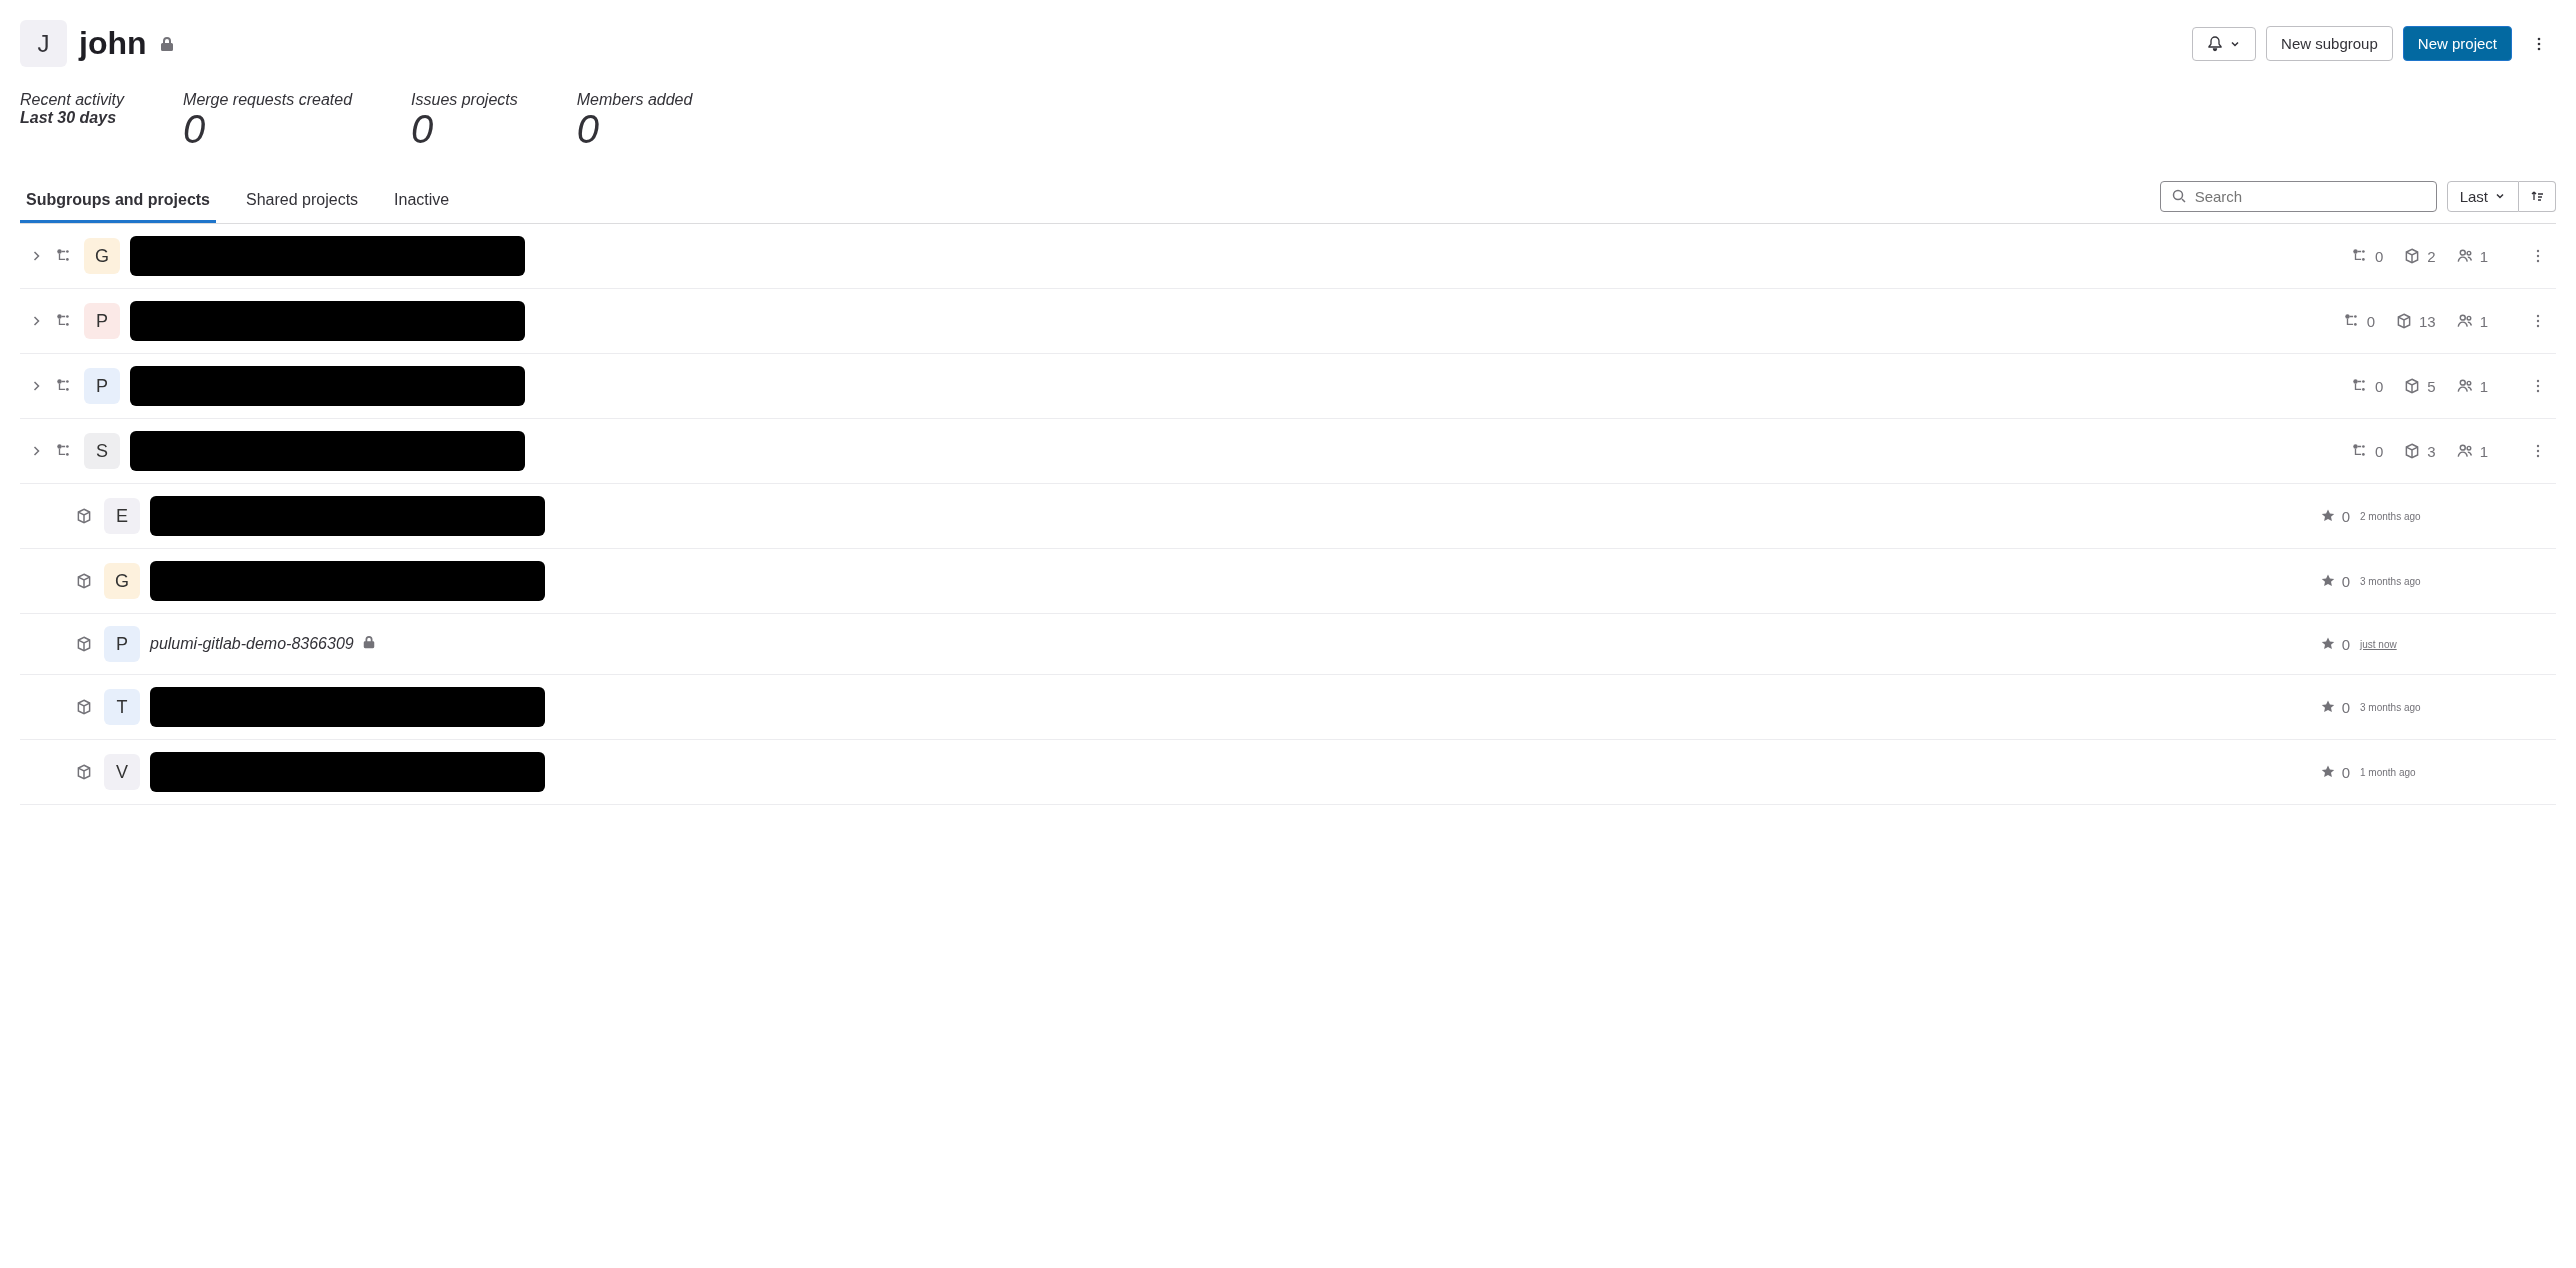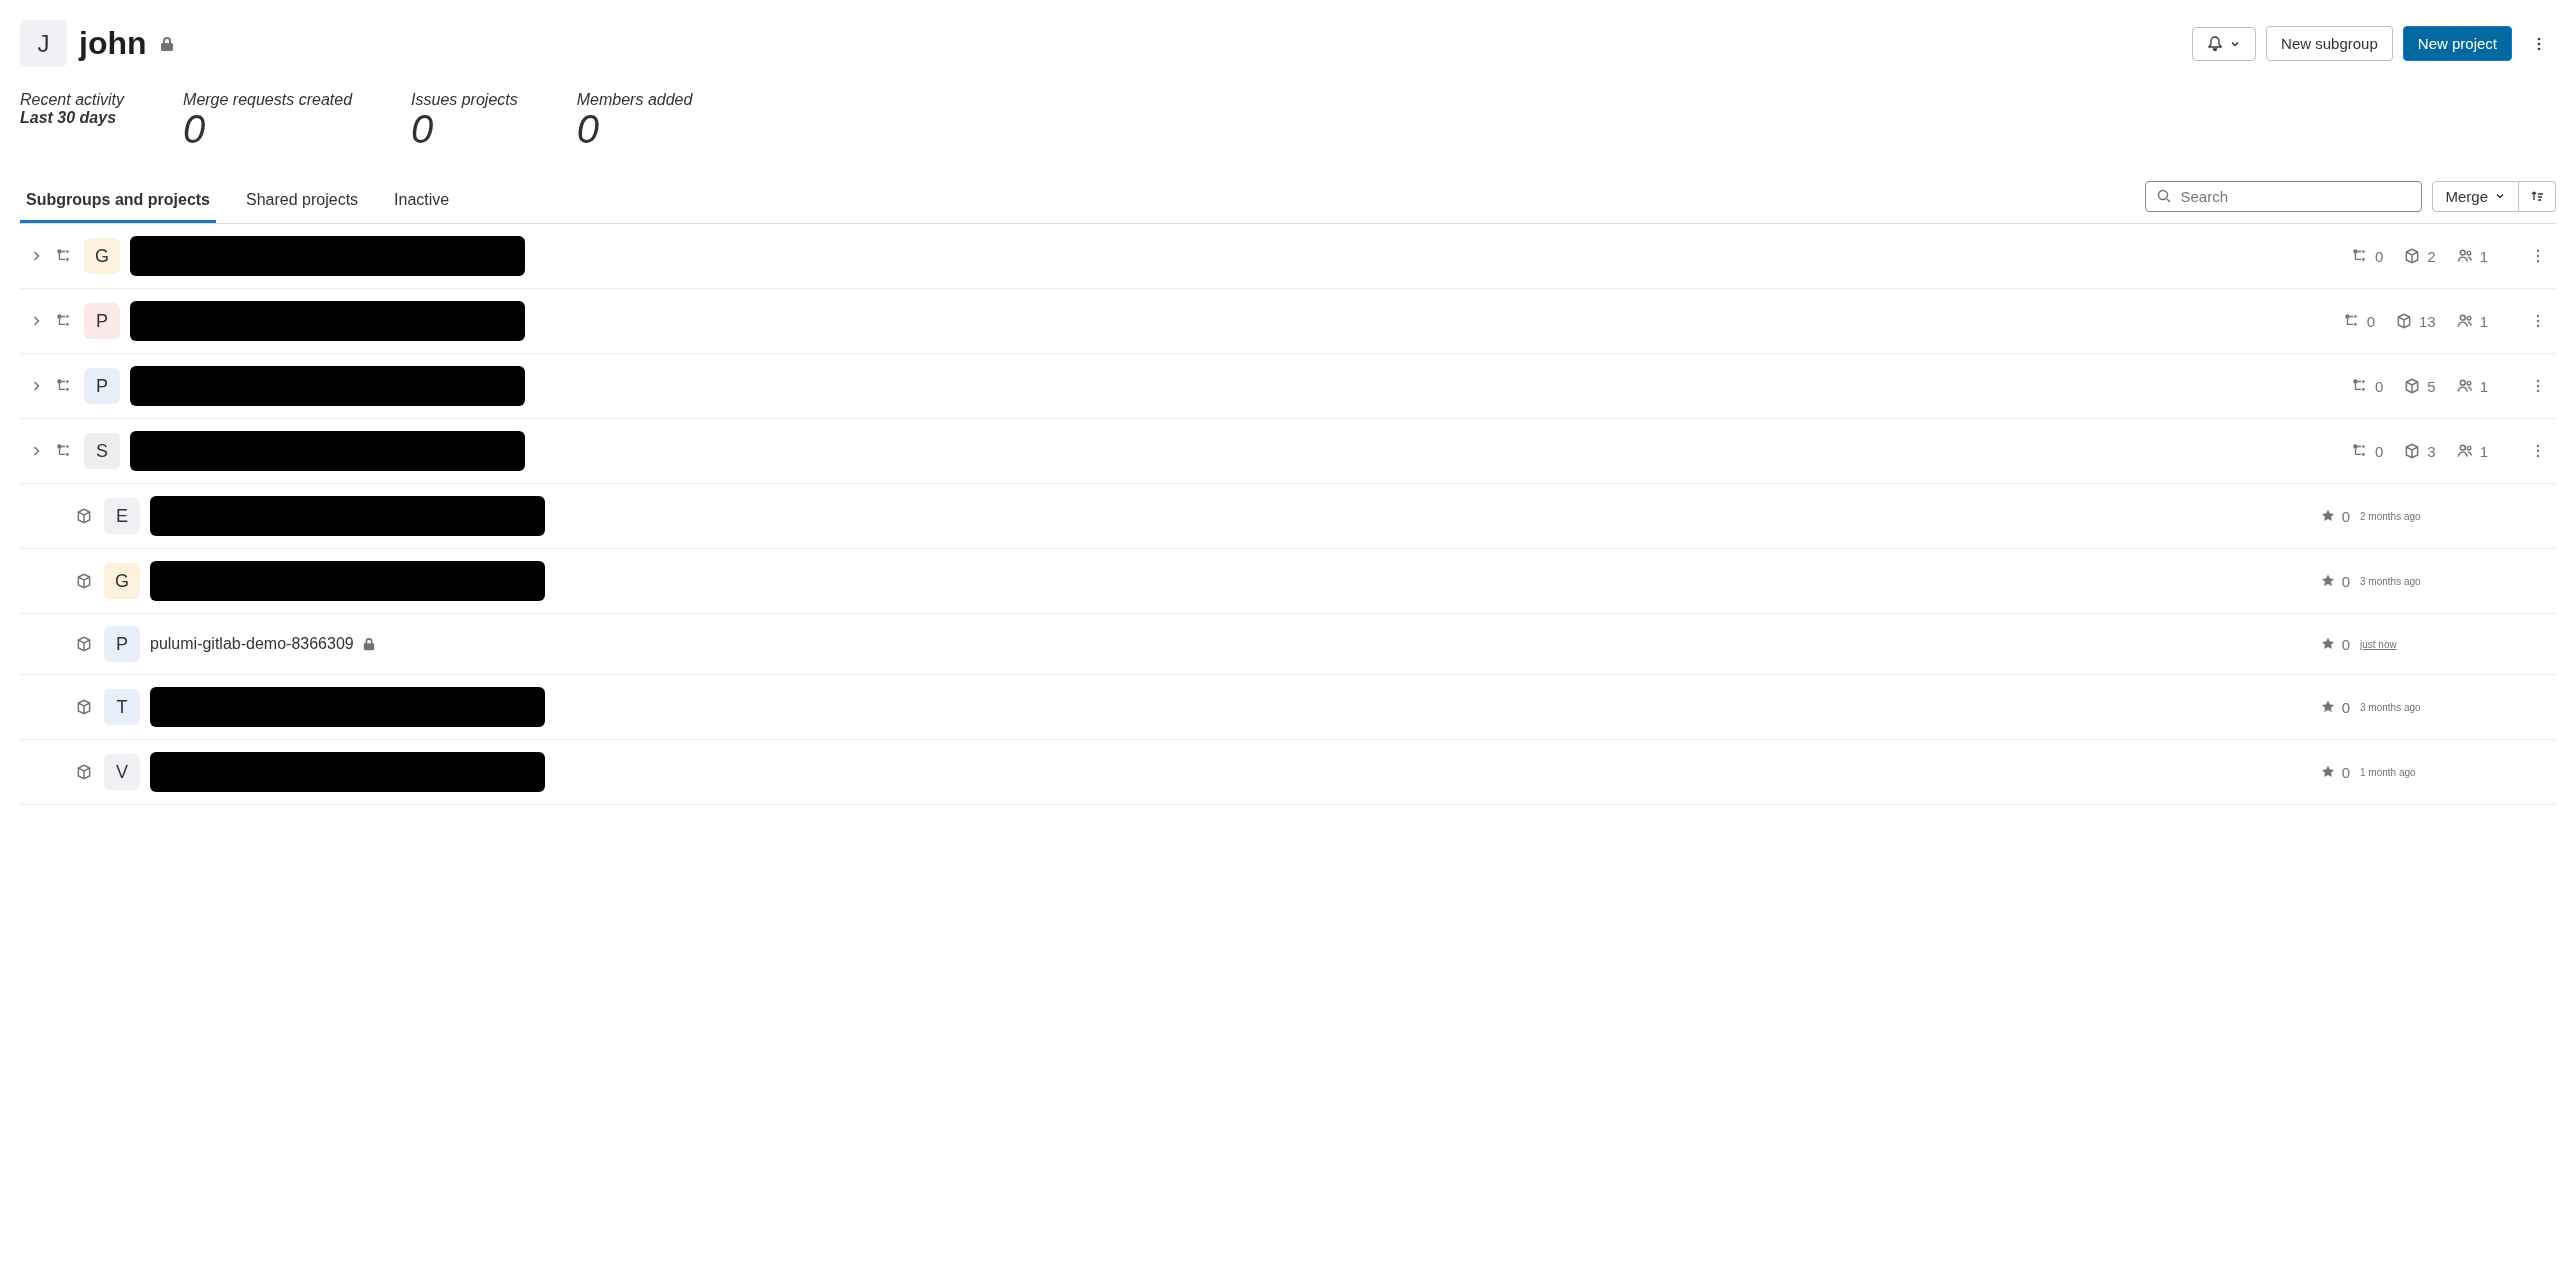--- a/index.html
+++ b/index.html
@@ -164,21 +164,21 @@
   }
   .row .item-avatar {
     width: 36px; height: 36px;
     border-radius: 6px;
     display:flex;align-items:center;justify-content:center;
     font-size: 18px;
     font-weight:400;
   }
   .row .name-area {
     flex: 0 0 auto;
-    display:flex;align-items:center;gap:8px;
+    display:flex;gap:8px;font-style:italic;
   }
   .row .name {
     font-size: 16px;
     color: #333238;
   }
   .row .redacted {
     height: 40px;
     background: #000;
     border-radius: 6px;
   }
@@ -264,21 +264,21 @@
       <span>
         <svg width="16" height="16" viewBox="0 0 16 16">
             <circle cx="7" cy="7" r="4.5" stroke="#737278" stroke-width="1.5" fill="none"></circle>
             <path d="M11 11l3 3" stroke="#737278" stroke-width="1.5"></path>
           </svg>
       </span>
       <input type="text" placeholder="Search" style="">
     </div>
     <div class="sort-wrap">
       <div class="sort-btn">
-        <span>Merge</span>
+        <span>Last</span>
         <span>
           <svg width="12" height="12" viewBox="0 0 12 12">
               <path d="M3 4.5l3 3 3-3" stroke="currentColor" stroke-width="1.5" fill="none"></path>
             </svg>
         </span>
       </div>
       <div class="sort-dir-btn">
         <span>
           <svg width="16" height="16" viewBox="0 0 16 16">
               <path d="M5 12V4m0 0L3 6m2-2l2 2" stroke="currentColor" stroke-width="1.3" fill="none"></path>

